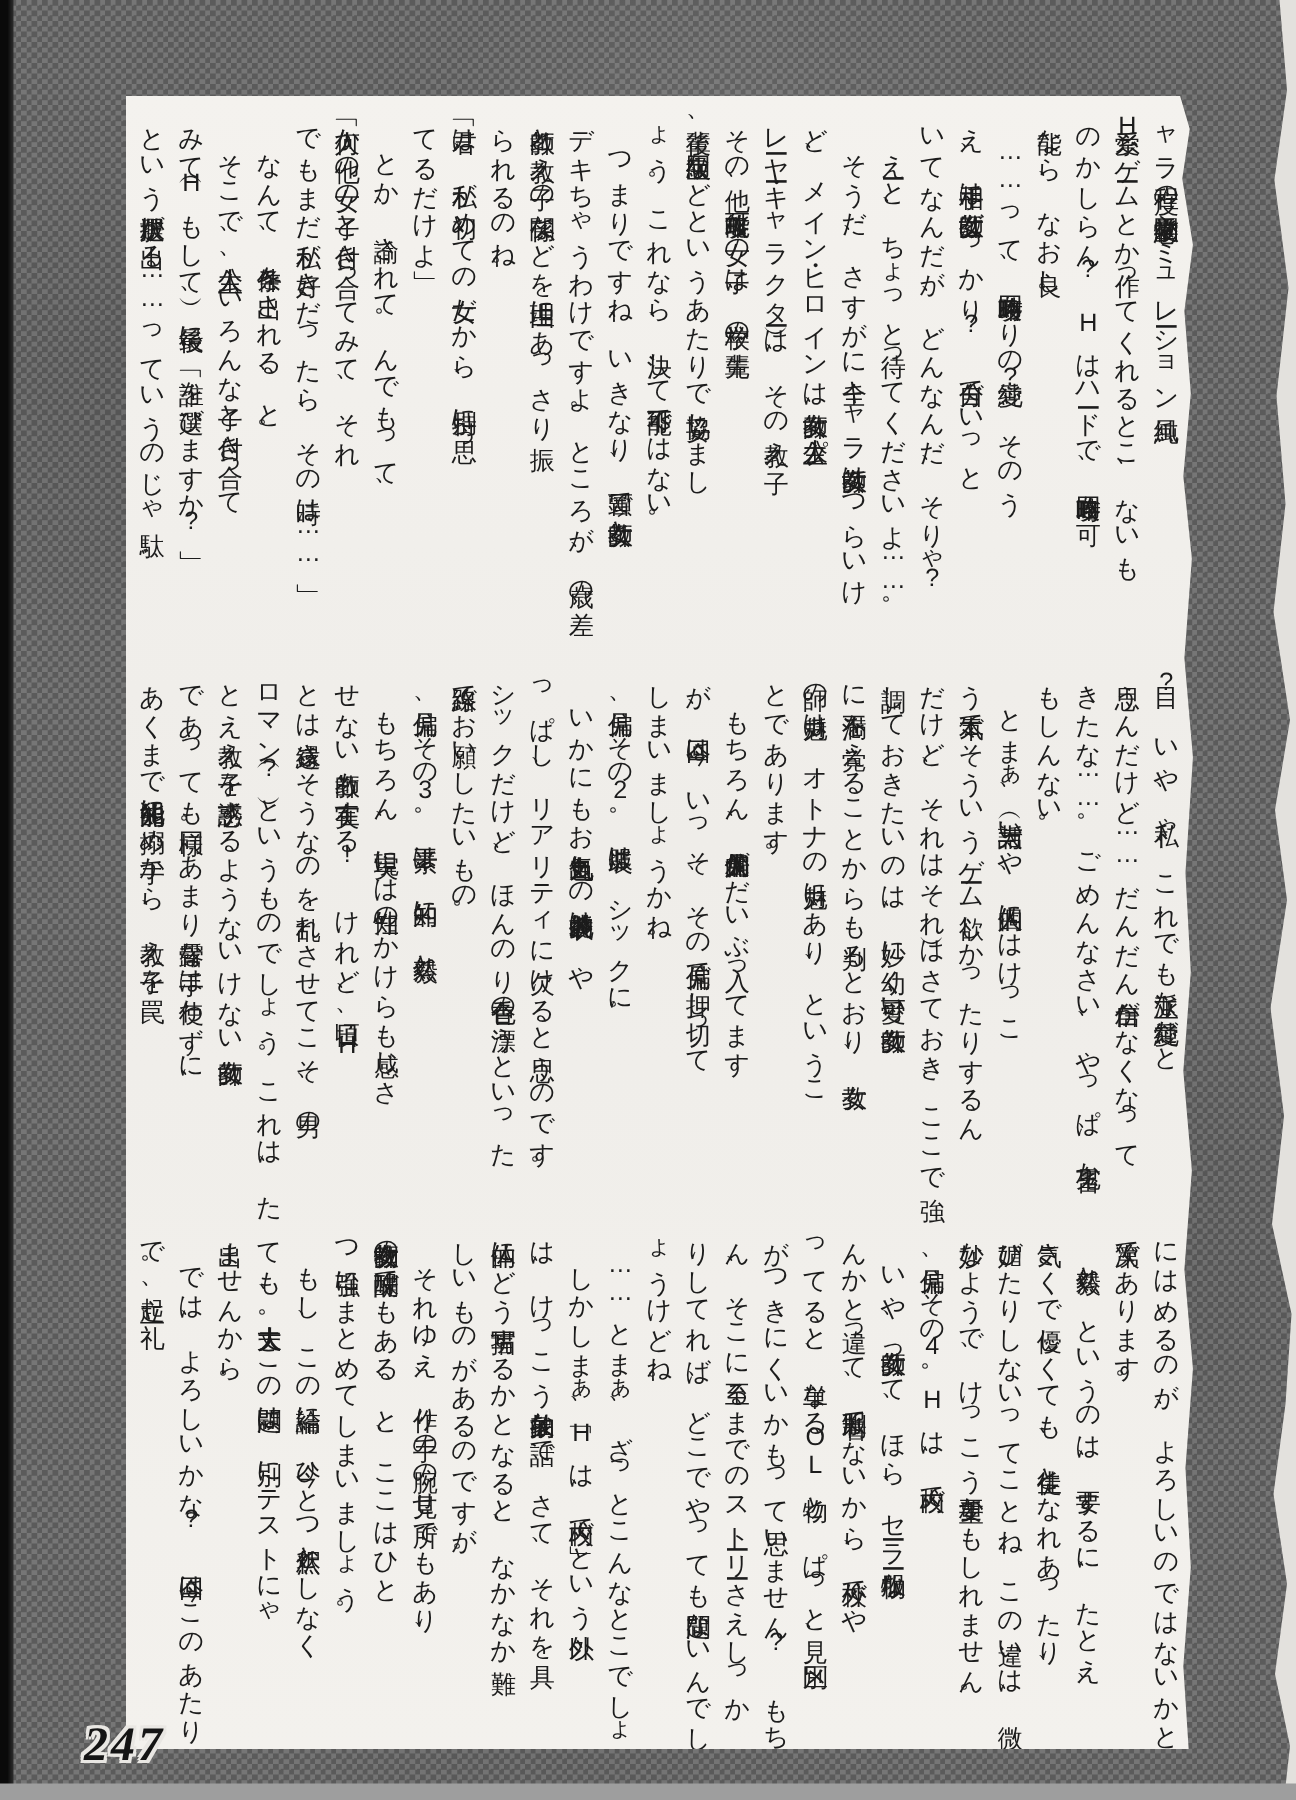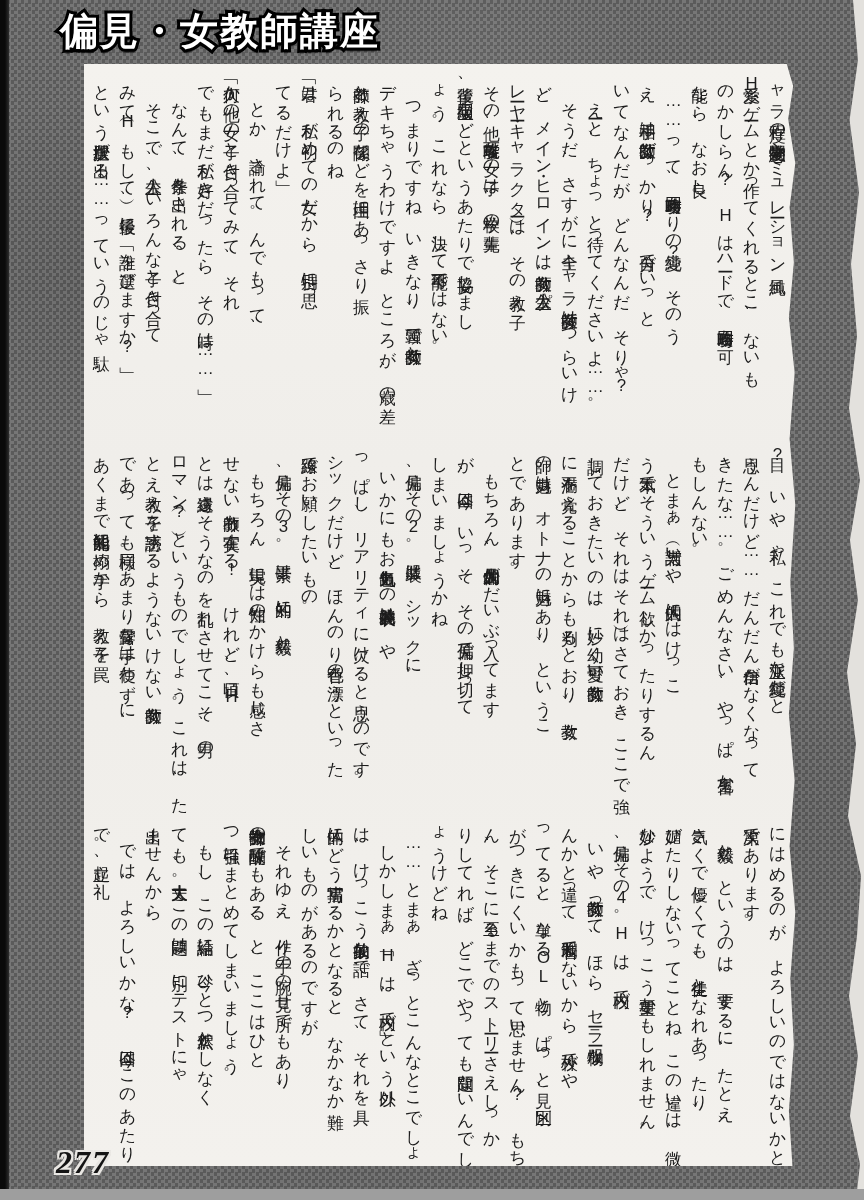--- a/index.html
+++ b/index.html
@@ -66,21 +66,20 @@
       2px 2px 0 #e9e7e3,0 2px 0 #e9e7e3,2px 0 0 #e9e7e3,-2px 0 0 #e9e7e3,
       0 -2px 0 #e9e7e3;}
 </style>
 </head>
 <body>
 
 <div class="stage">
 
   <div class="gutter"></div>
 
-  <h1 class="header">偏見・女教師講座</h1>
 
   <div class="paper">
     <div class="band" id="band1">
         <div class="col">ャラ程度の学園物恋愛シミュレーション風純</div>
         <div class="col">愛系Hゲームとか作ってくれるとこ、ないも</div>
         <div class="col">のかしらん?　Hはハードで、同時攻略も可</div>
         <div class="col">能なら、なお良し。</div>
         <div class="col">　……って、同時攻略ありの純愛?　そのう</div>
         <div class="col">え、相手は女教師ばっかり?　自分でいっと</div>
         <div class="col">いてなんだが、どんなんだ、そりゃ?</div>
@@ -158,18 +157,18 @@
         <div class="col">女教師物の醍醐味でもある、と、ここはひと</div>
         <div class="col">つ強引にまとめてしまいましょう。</div>
         <div class="col">　もし、この結論に、今ひとつ釈然としなく</div>
         <div class="col">ても、大丈夫。この問題は、別にテストにゃ</div>
         <div class="col">出ませんから。</div>
         <div class="col">　では、よろしいかな?　今回はこのあたり</div>
         <div class="col">で。起立、礼。</div>
       </div>
   </div>
 
-  <div class="pagenum">277</div>
+  <div class="pagenum">247</div>
 
   <div class="page-edge"></div>
   <div class="bottom-edge"></div>
 
 </div>
 
 </body></html>

